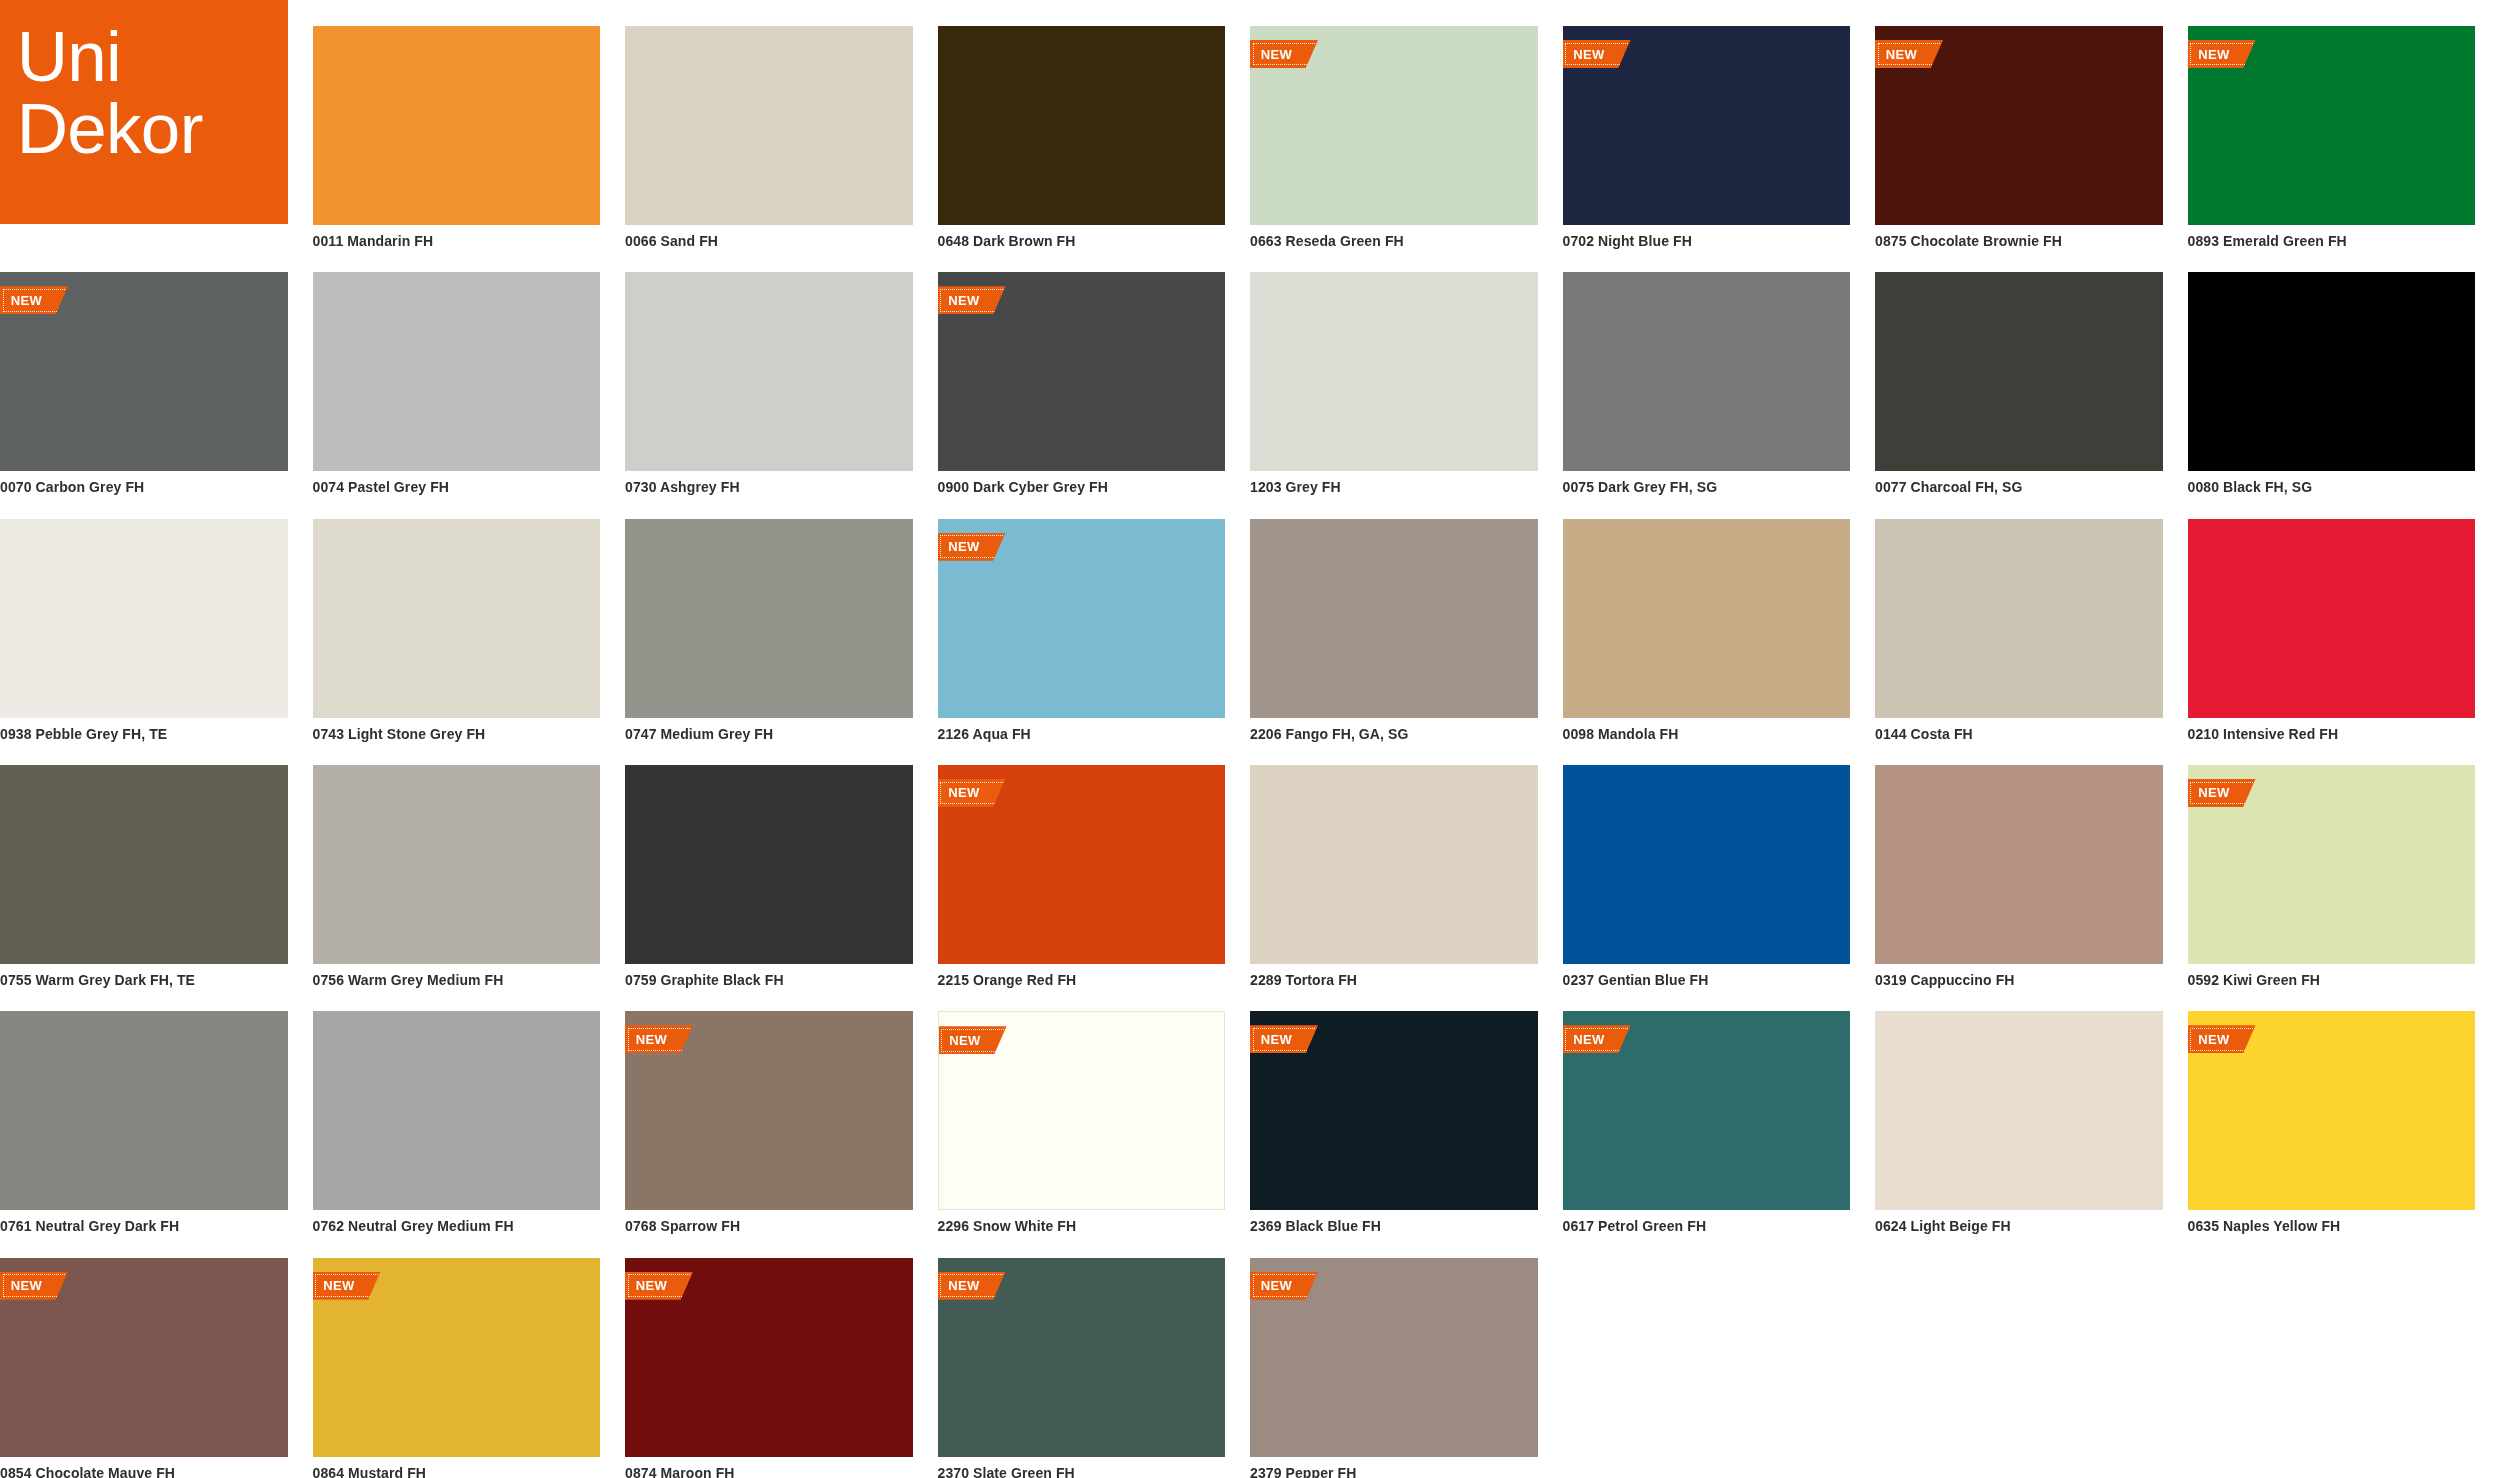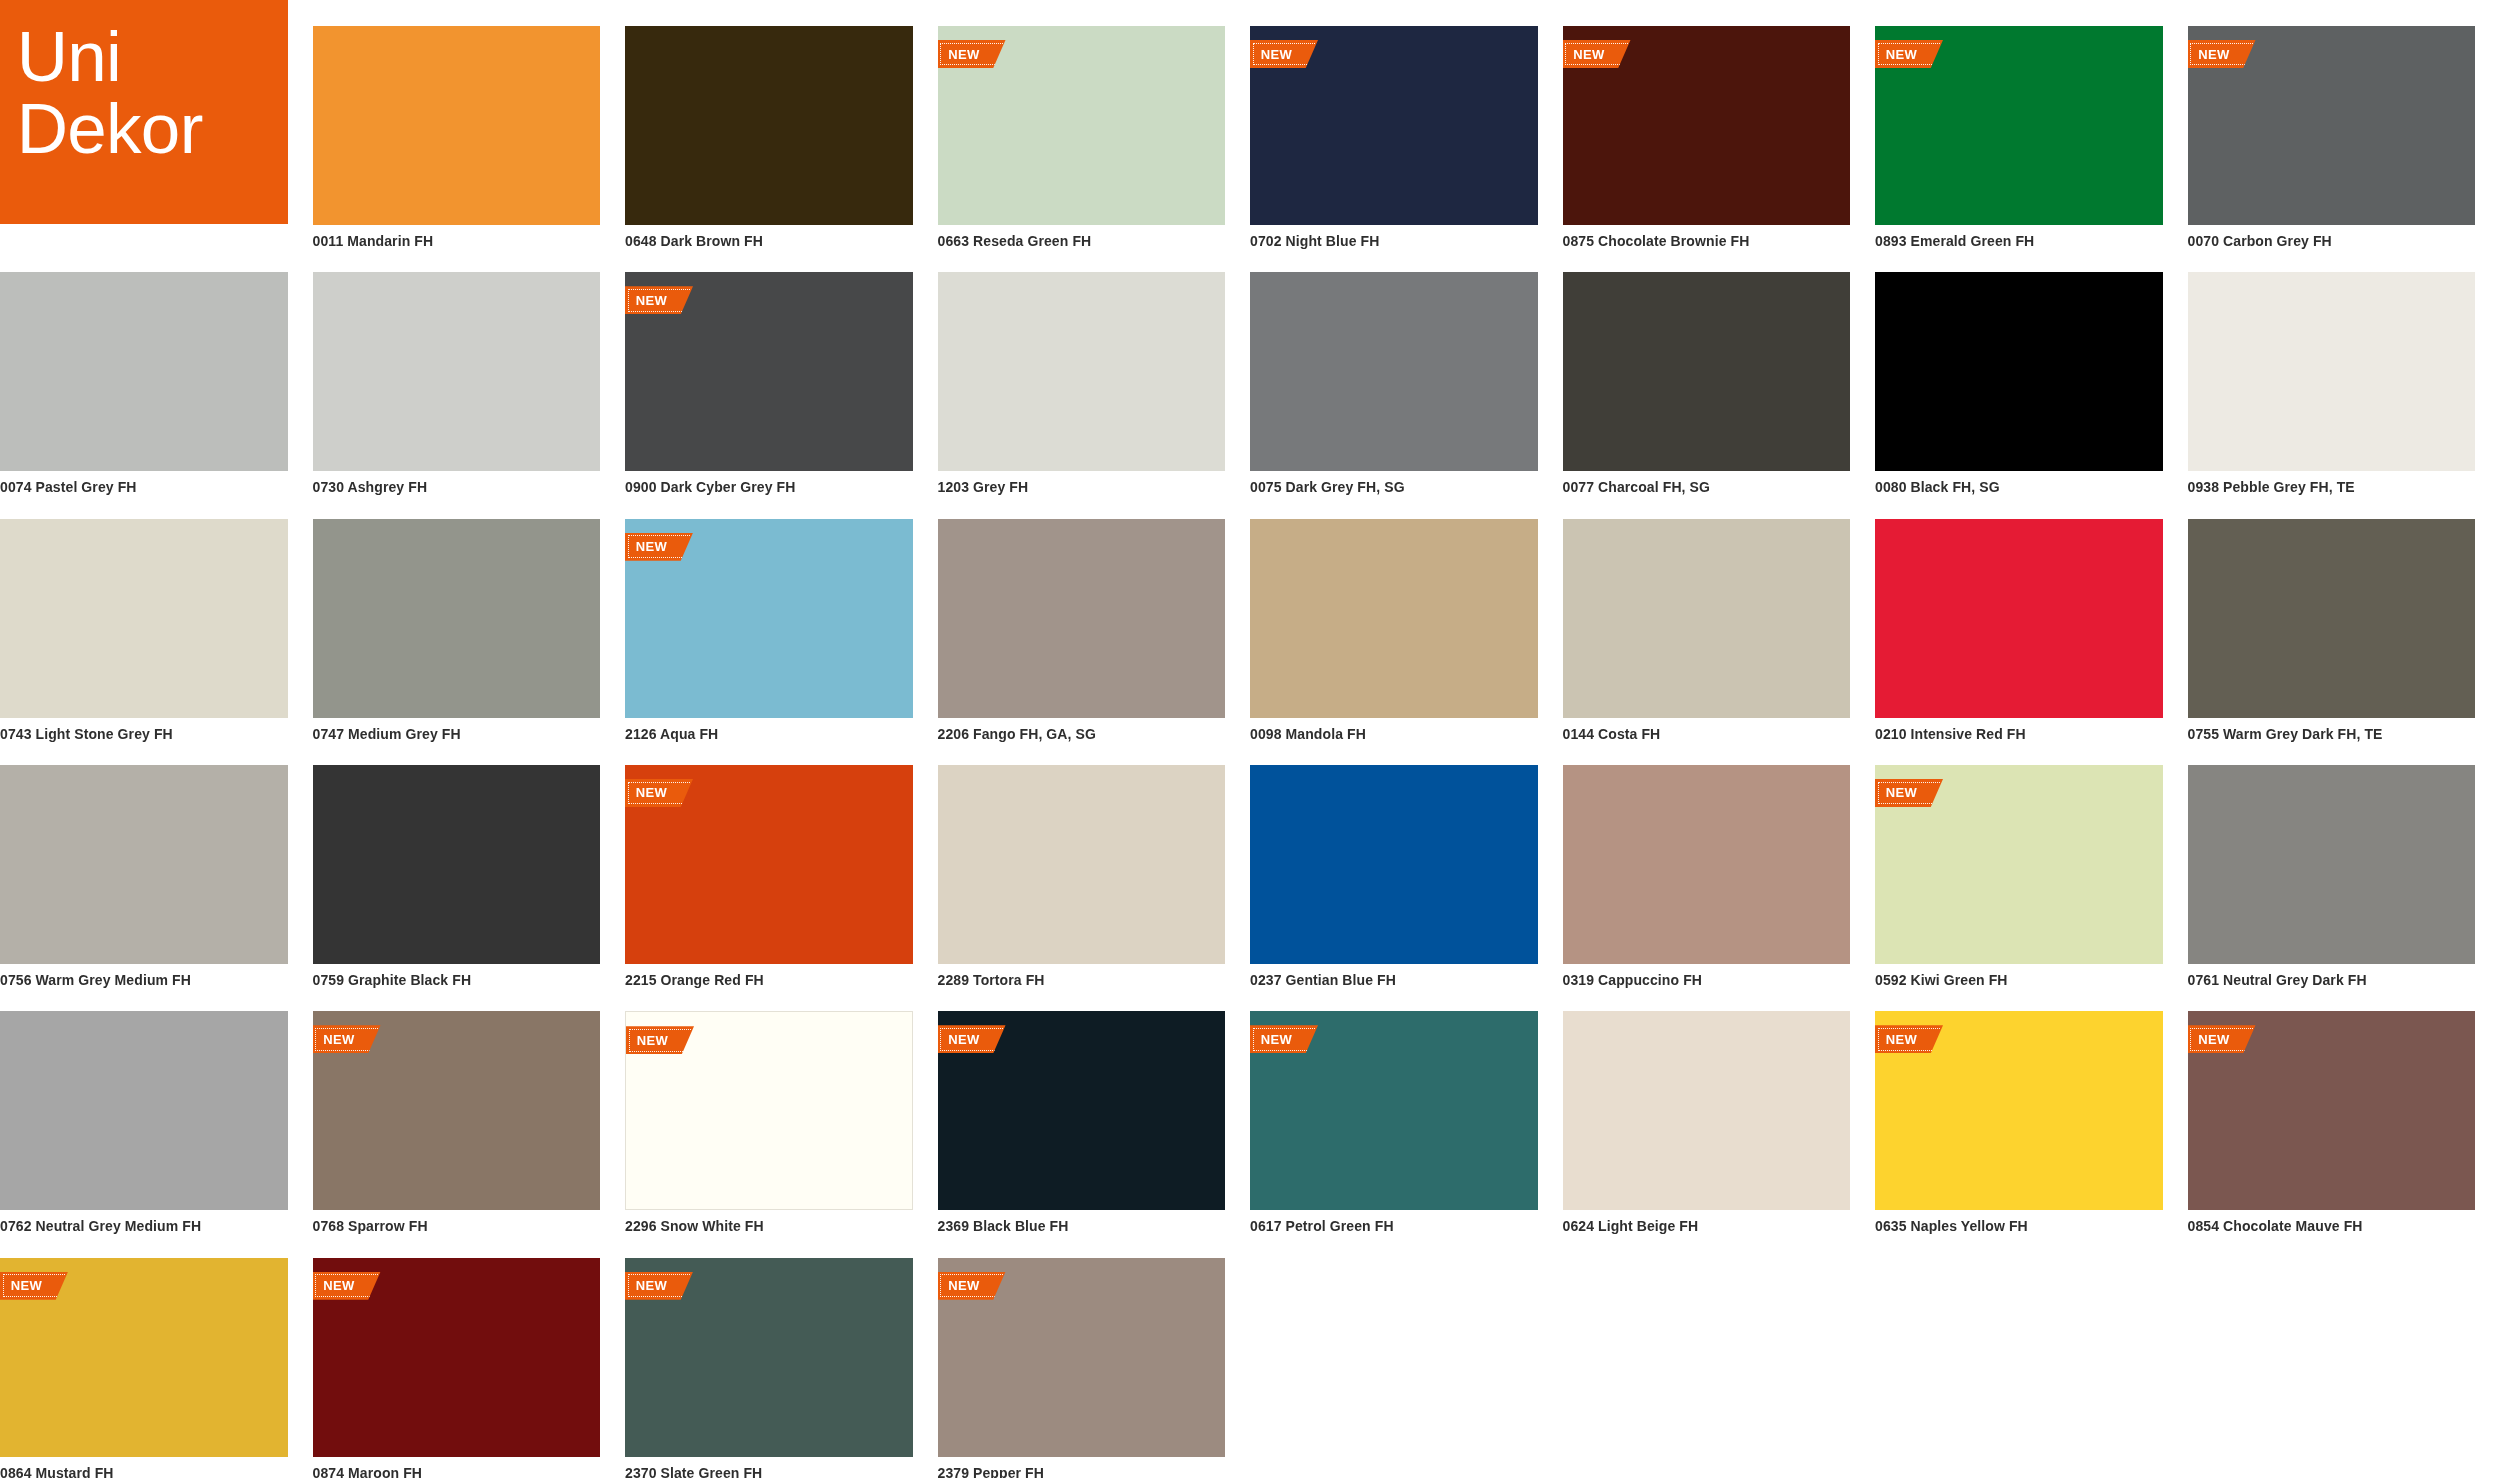--- a/index.html
+++ b/index.html
@@ -133,20 +133,26 @@
     </div>
   </div>
 
   <div class="swatch-cell">
     <div class="swatch-chip" style="background: rgb(242, 148, 47);">
       
     </div>
     <div class="swatch-label">0011 Mandarin FH</div>
   </div>
 
+  <div class="swatch-cell">
+    <div class="swatch-chip" style="background: rgb(218, 211, 195);">
+      
+    </div>
+    <div class="swatch-label">0066 Sand FH</div>
+  </div>
 
   <div class="swatch-cell">
     <div class="swatch-chip" style="background: rgb(55, 41, 13);">
       
     </div>
     <div class="swatch-label">0648 Dark Brown FH</div>
   </div>
 
   <div class="swatch-cell">
     <div class="swatch-chip" style="background: rgb(203, 219, 196);">

